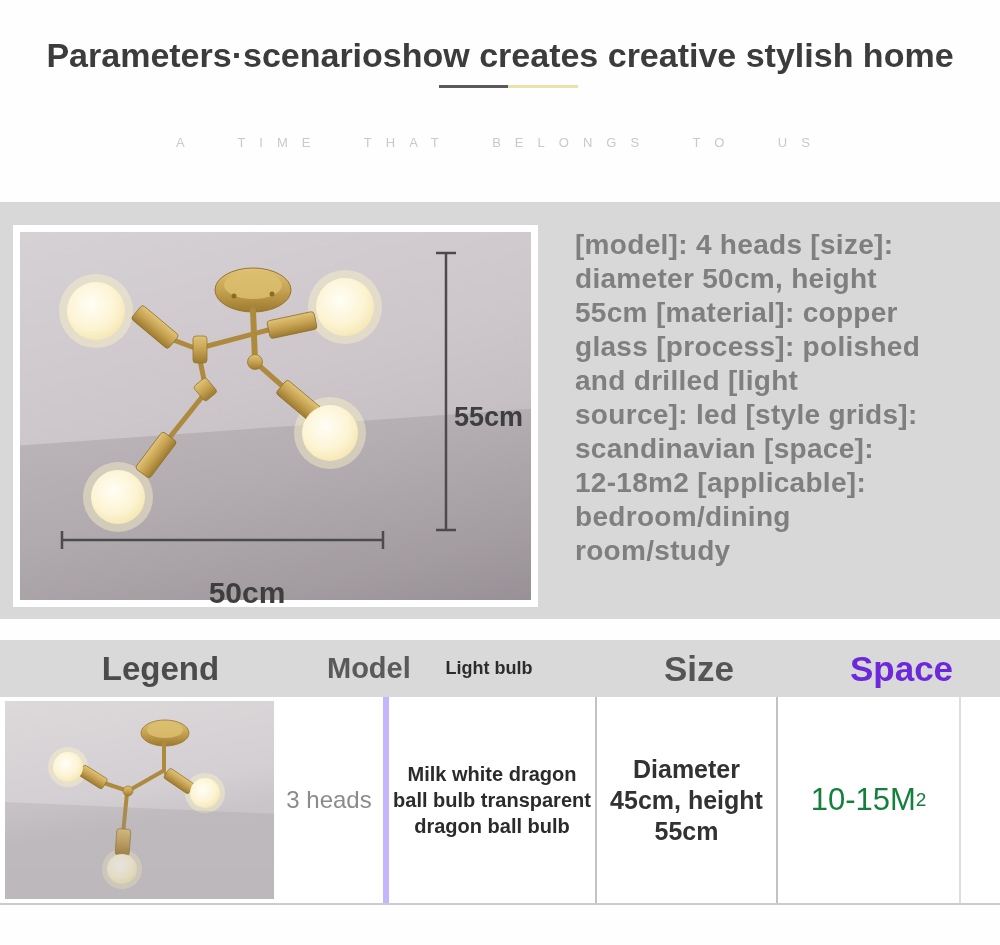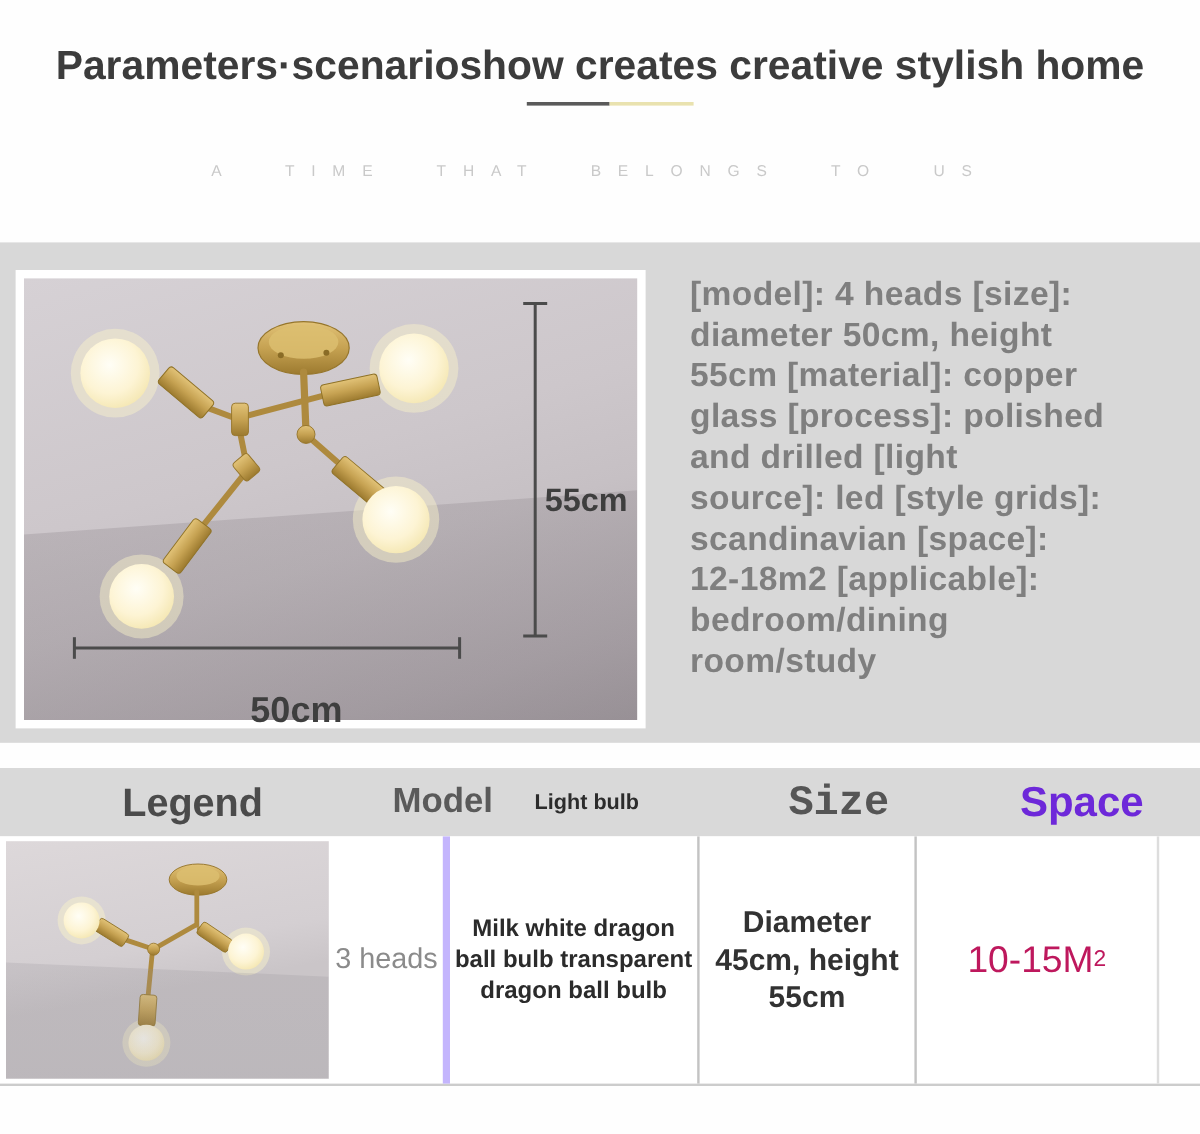--- a/index.html
+++ b/index.html
@@ -34,32 +34,32 @@
         font-size:28px;line-height:34px;font-weight:700;color:#7f7f7f;
         white-space:pre-line;letter-spacing:0.3px;}
 
   
   .spec-table{position:absolute;top:640px;left:0;width:1000px;}
   .thead{display:flex;height:57px;background:#d9d9d9;align-items:center;}
   .thead .hc{box-sizing:border-box;text-align:center;font-weight:700;}
   .hc-legend{width:275px;padding-left:46px;font-size:33px;color:#4b4b4b;}
   .hc-model{width:108px;padding-left:52px;font-size:29px;color:#5a5a5a;}
   .hc-bulb{width:212px;font-size:18px;color:#2c2c2c;}
-  .hc-size{width:208px;font-size:35px;color:#555555;font-family:Liberation Mono, monospace;}
+  .hc-size{width:208px;font-size:35px;color:#555555;}
   .hc-space{width:197px;font-size:35px;color:#6d28d9;}
   .tbody{display:flex;height:206px;background:#ffffff;border-bottom:2px solid #cccccc;}
   .cell{box-sizing:border-box;display:flex;align-items:center;justify-content:center;text-align:center;}
   .cell-legend{width:275px;}
-  .cell-model{width:94px;font-size:24px;color:#8b8b8b;}
+  .cell-model{width:108px;font-size:24px;color:#8b8b8b;}
   .cell-bulb{width:212px;border-left:6px solid #c4b5fd;font-size:20px;line-height:26px;
              font-weight:700;color:#2b2b2b;white-space:pre-line;}
   .cell-size{width:181px;border-left:2px solid #c3c3c3;font-size:25px;line-height:31px;
              font-weight:700;color:#323232;white-space:pre-line;}
-  .cell-space{width:204px;border-left:2px solid #c3c3c3;border-right:2px solid #dddddd;
-              font-size:31px;color:#be185d;}
+  .cell-space{width:185px;border-left:2px solid #c3c3c3;border-right:2px solid #dddddd;
+              font-size:31px;color:#15803d;}
   .cell-space sup{font-size:19px;}
   .legend-photo{position:relative;width:269px;height:198px;margin:4px 0 4px 4px;
                 background:linear-gradient(170deg,#ddd8da 0%,#d4cfd2 45%,#cac5c8 60%,#c9c5c8 100%);
                 overflow:hidden;}
   .legend-shade{position:absolute;left:0;top:0;width:100%;height:100%;
                 clip-path:polygon(0 51%,100% 57%,100% 100%,0 100%);
                 background:linear-gradient(180deg,rgba(140,136,142,0.16) 0%,rgba(150,146,152,0.26) 100%);}
 </style>
 </head>
 <body>

